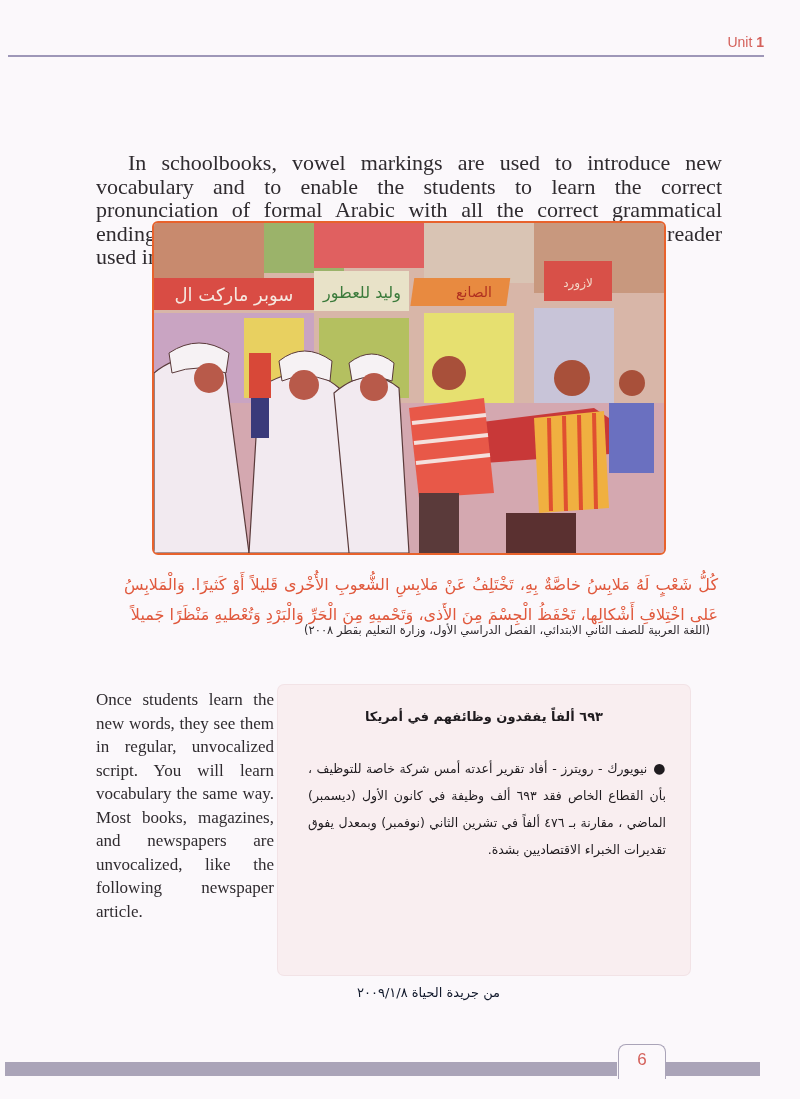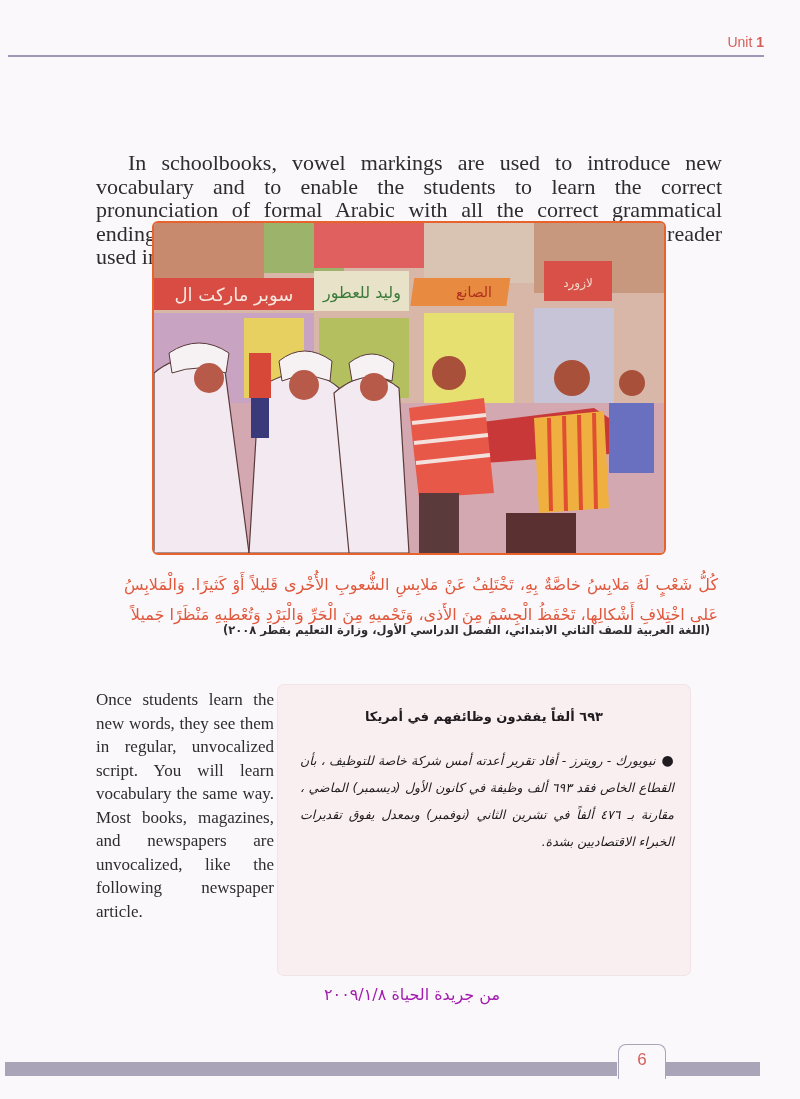--- a/index.html
+++ b/index.html
@@ -33,21 +33,21 @@
   .arabic-quote {
     position: absolute; left: 116px; top: 562px; width: 594px;
     direction: rtl; text-align: justify;
     font-family: "DejaVu Sans", sans-serif;
     font-size: 16px; line-height: 30px; color: #e0583c; margin: 8px;
   }
   .arabic-source {
     position: absolute; left: 110px; top: 623px; width: 600px;
     direction: rtl; text-align: right;
     font-family: "DejaVu Sans", sans-serif;
-    font-size: 11.5px; color: #2e2a2e; font-weight: bold;
+    font-size: 11.5px; color: #2e2a2e;
   }
   .side-text {
     position: absolute; left: 88px; top: 680px; width: 178px;
     font-size: 17px; line-height: 23.5px; text-align: justify;
     margin: 8px; color: #2f2b2f;
   }
   .article-box {
     position: absolute; left: 278px; top: 685px; width: 412px; height: 290px;
     background: #f9eef0; border-radius: 6px;
     box-shadow: 0 0 0 1px #f2e3e6;
@@ -57,27 +57,27 @@
     direction: rtl;
     font-family: "DejaVu Sans", sans-serif; font-weight: bold;
     font-size: 13px; color: #1f1b1f;
   }
   .article-body {
     position: absolute; left: 22px; right: 16px; top: 62px;
     direction: rtl; text-align: justify;
     font-family: "DejaVu Sans", sans-serif;
     font-size: 12.5px; line-height: 27px; color: #1f1b1f; margin: 0;
   }
-  .article-body p { margin: 0; font-style: italic; }
+  .article-body p { margin: 8px; }
   .bullet { font-size: 14px; margin-left: 6px; }
   .newspaper-source {
     position: absolute; left: 270px; top: 985px; width: 230px;
     direction: rtl; text-align: right;
     font-family: "DejaVu Sans", sans-serif;
-    font-size: 16px; color: #a21caf;
+    font-size: 13px; color: #0f172a;
   }
   .footer-bar-left {
     position: absolute; left: 5px; top: 1062px; width: 612px; height: 14px;
     background: #aaa4b8;
   }
   .footer-bar-right {
     position: absolute; left: 666px; top: 1062px; width: 94px; height: 14px;
     background: #aaa4b8;
   }
   .page-tab {

